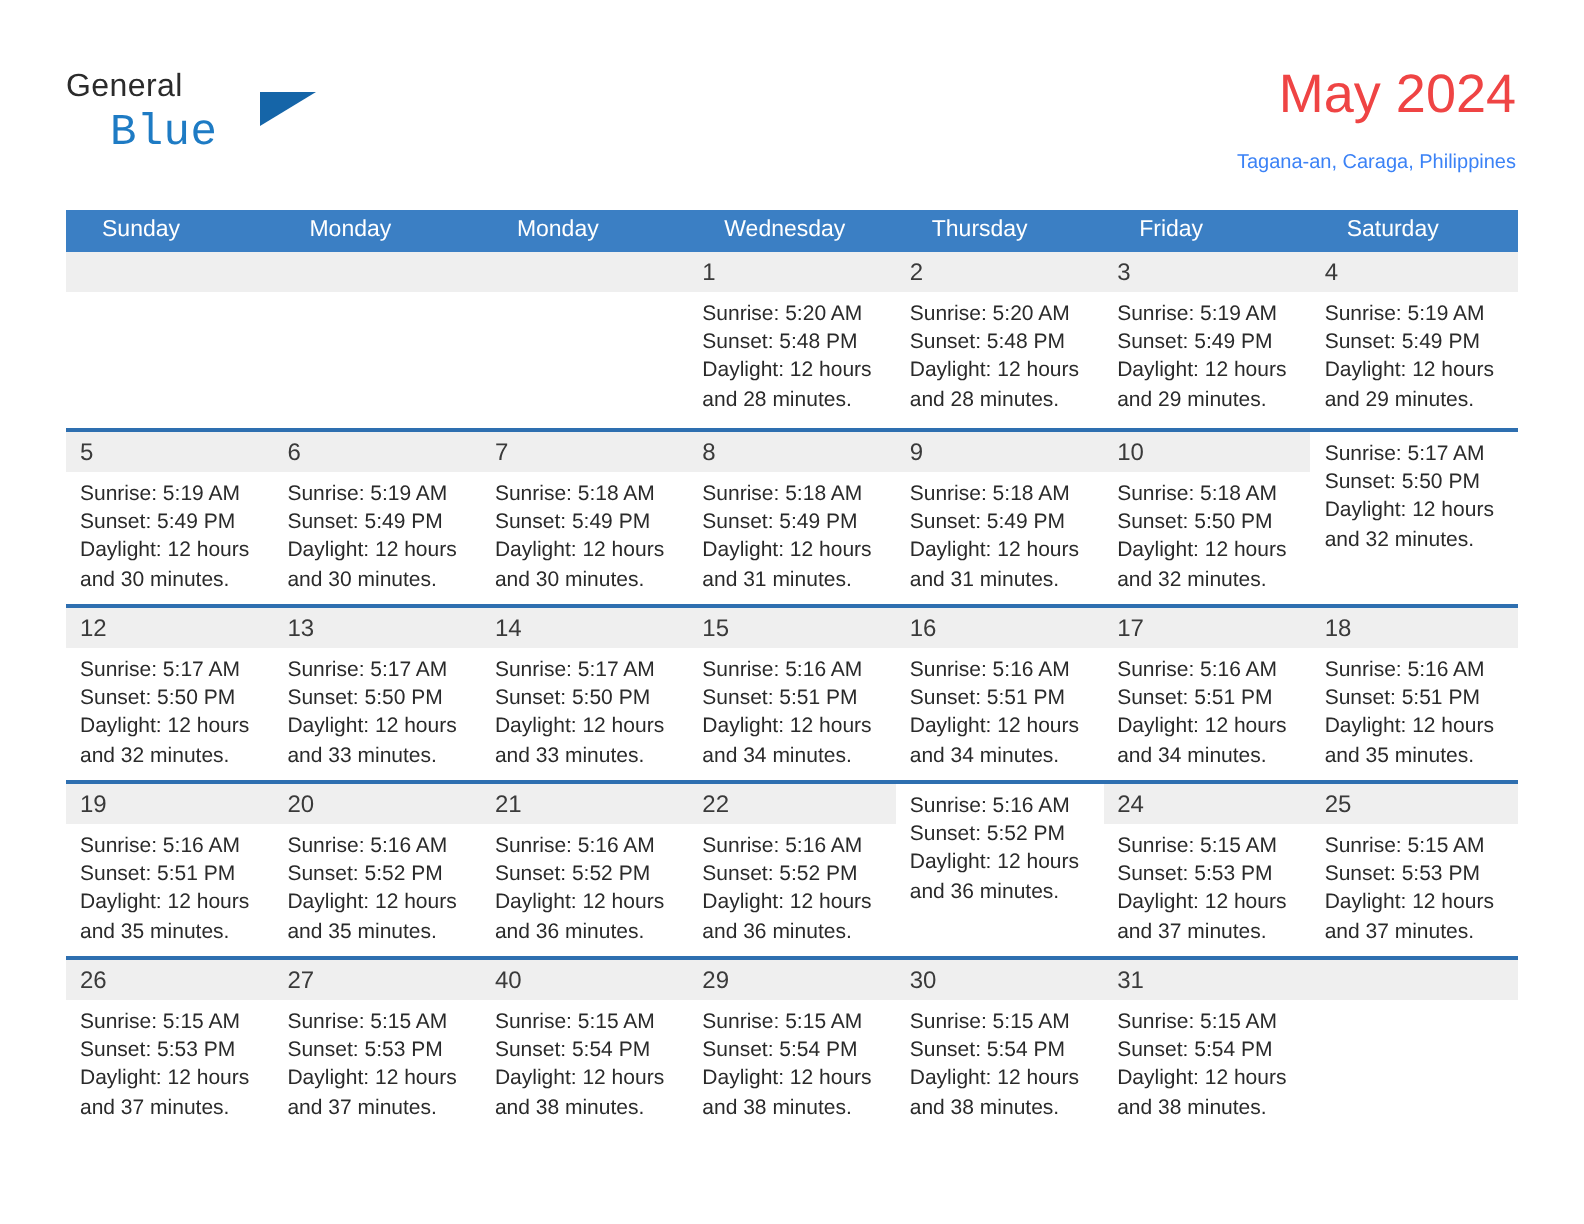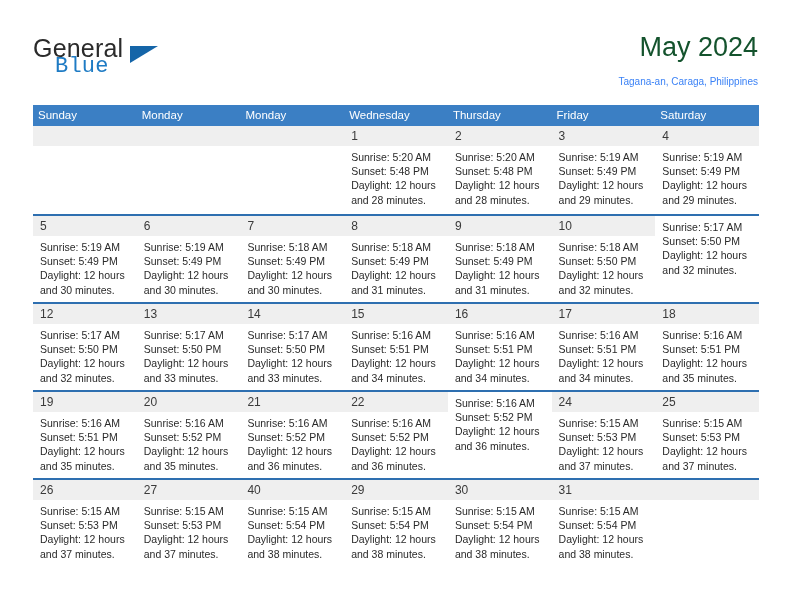--- a/index.html
+++ b/index.html
@@ -34,21 +34,21 @@
     left: 0;
     top: 6px;
     width: 200px;
     height: 56px;
     line-height: 1;
   }
   .brand-general {
     position: absolute;
     left: 0;
     top: 0;
-    font-size: 25px;
+    font-size: 16px;
     color: #2b2b2b;
     letter-spacing: .2px;
     font-family: "Liberation Sans", sans-serif;
   }
   .brand-blue {
     position: absolute;
     left: 22px;
     top: 20px;
     font-size: 22px;
     color: #1e7bc4;
@@ -66,21 +66,21 @@
   }
 
   .title-block {
     position: absolute;
     right: 0;
     top: 0;
     text-align: right;
   }
   .cal-title {
     font-size: 27px;
-    color: #14532d;
+    color: #ef4444;
     line-height: 34px;
     white-space: nowrap;
   }
   .cal-subtitle {
     font-size: 10px;
     color: #3b82f6;
     line-height: 20px;
     margin-top: 8px;
     white-space: nowrap;
   }
@@ -95,21 +95,21 @@
   .week-head {
     display: flex;
     background: #3b7fc4;
     height: 21px;
   }
   .week-head .dow {
     flex: 1 1 0;
     color: #ffffff;
     font-size: 11.5px;
     line-height: 21px;
-    padding-left: 5px;
+    padding-left: 18px;
     box-sizing: border-box;
     white-space: nowrap;
     overflow: hidden;
   }
 
   .week-row {
     display: flex;
     border-top: 2px solid #2e6fb0;
     height: 88px;
     box-sizing: border-box;

